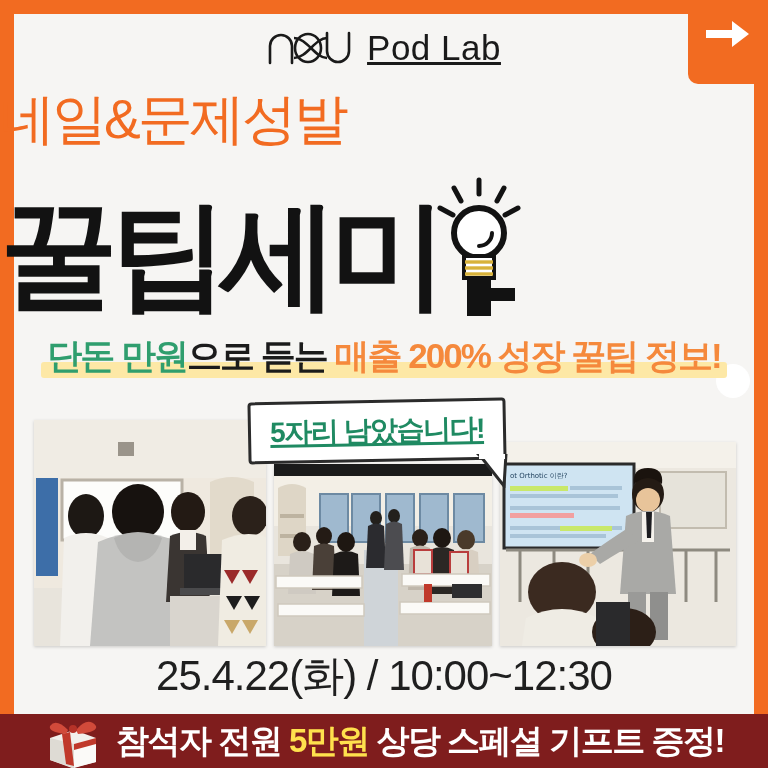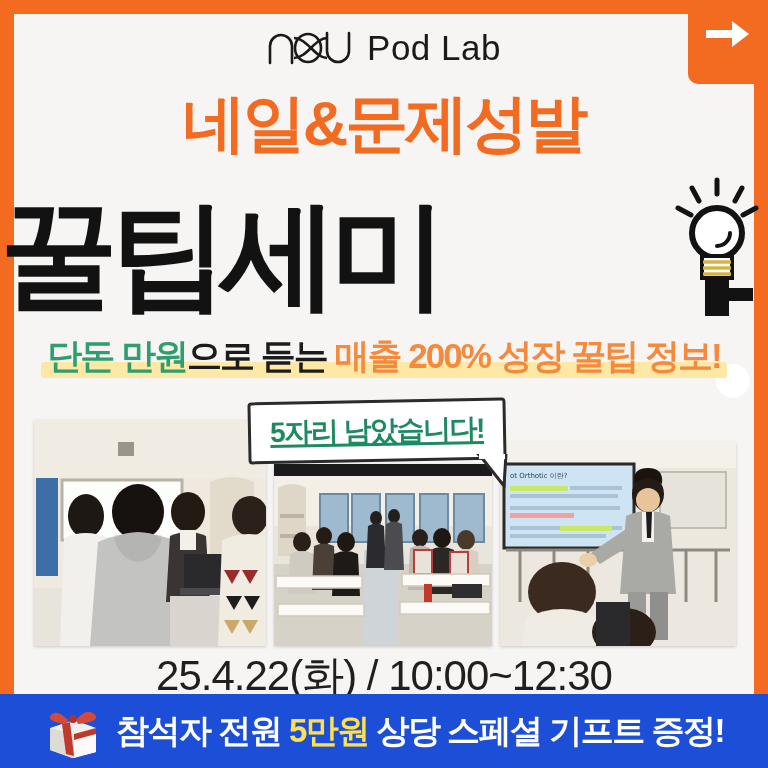--- a/index.html
+++ b/index.html
@@ -48,41 +48,42 @@
   }
   .logo-mark {
     width:86px; height:36px;
   }
   .logo-text {
     font-size:35px;
     font-weight:400;
     letter-spacing:0.5px;
     color:#1a1a1a;
     font-family:"Liberation Sans", sans-serif;
+    text-decoration:underline;
   }
   
   .headline {
     position:absolute;
     left:0; right:0; top:92px;
-    text-align:center;
-    font-size:63px;
-    font-weight:bold;
+    text-align:left;
+    font-size:55px;
+    font-weight:normal;
     color:#f26b21;
     letter-spacing:-3px;
     line-height:1;
     z-index:10;
     white-space:nowrap;
   }
   
   .title-wrap {
     position:absolute;
     left:0; right:0; top:176px;
     display:flex;
     align-items:flex-end;
-    justify-content:space-between;
+    justify-content:flex-start;
     z-index:10;
   }
   .title-main {
     font-size:118px;
     font-weight:bold;
     color:#121212;
     letter-spacing:-8px;
     line-height:0.95;
     white-space:nowrap;
   }
@@ -184,22 +185,22 @@
     font-weight:normal;
     color:#1f1f1f;
     letter-spacing:-1px;
     white-space:nowrap;
     z-index:10;
   }
   
   .banner {
     position:absolute;
     left:0; bottom:0;
-    width:768px; height:74px;
-    background:#1d4ed8;
+    width:768px; height:54px;
+    background:#7f1d1d;
     display:flex;
     align-items:center;
     justify-content:center;
     gap:14px;
     z-index:25;
   }
   .gift { width:58px; height:52px; flex:0 0 auto; margin-top:2px; }
   .banner-text {
     font-size:33px;
     font-weight:bold;

